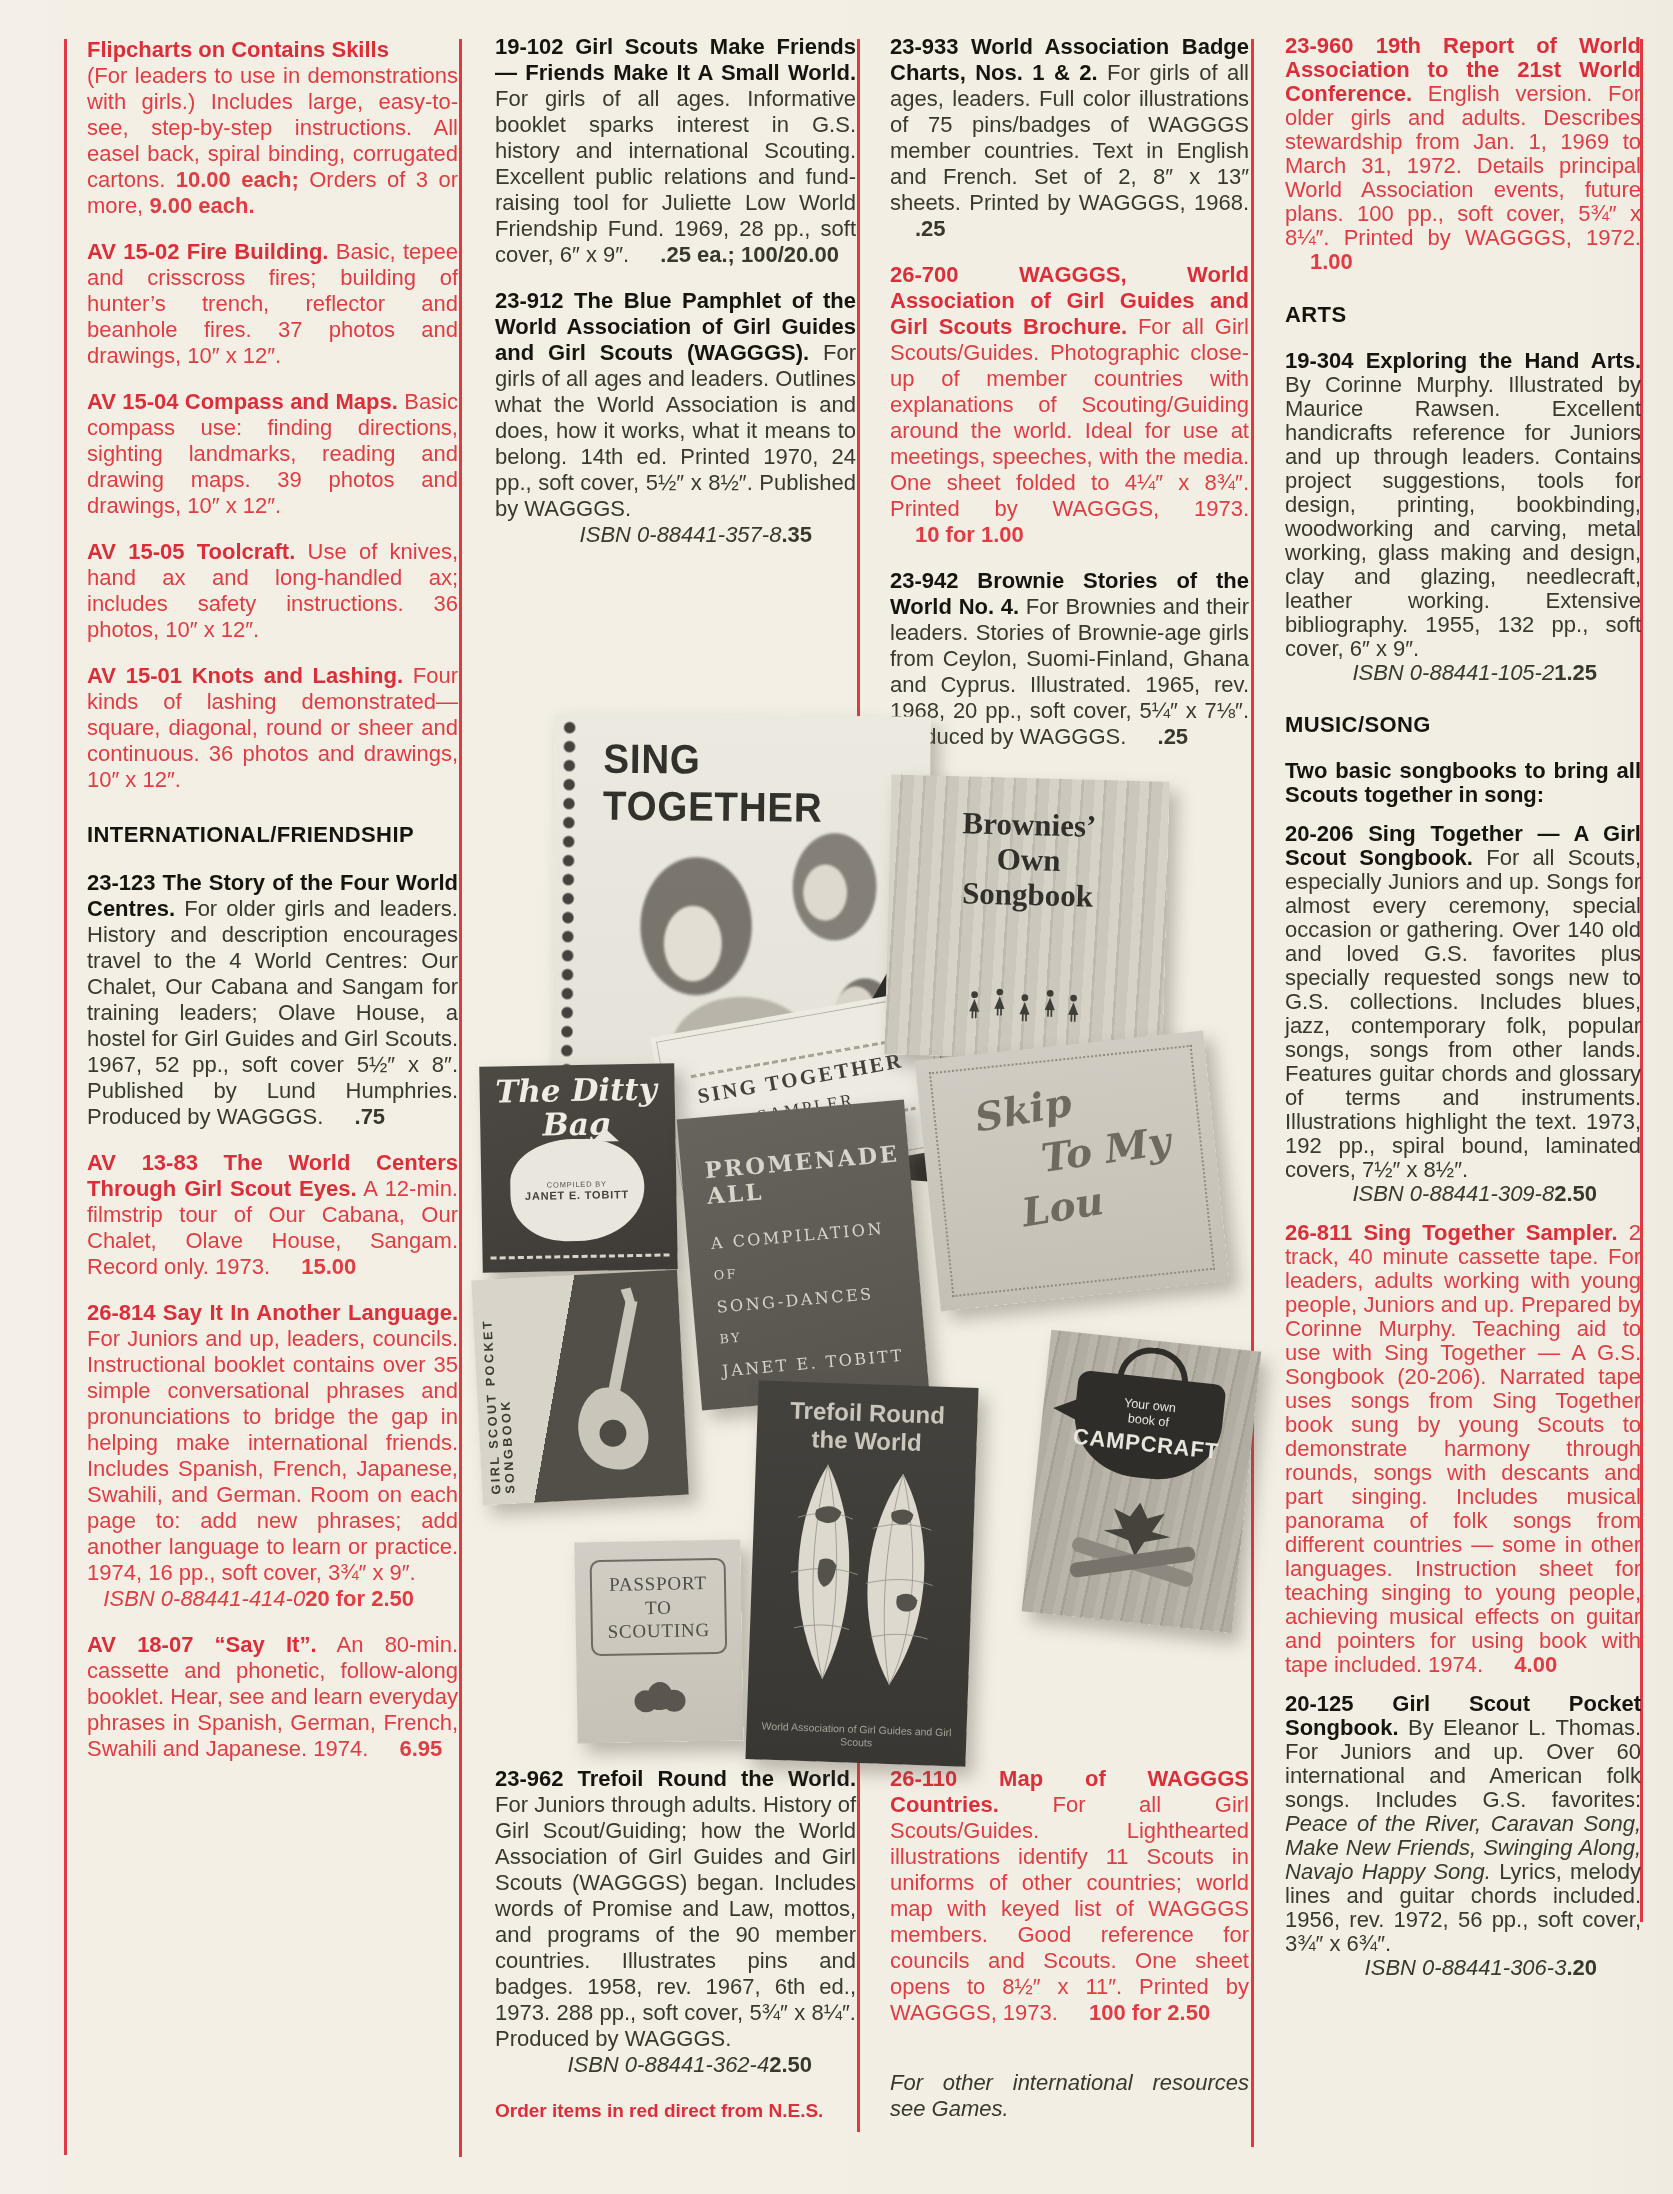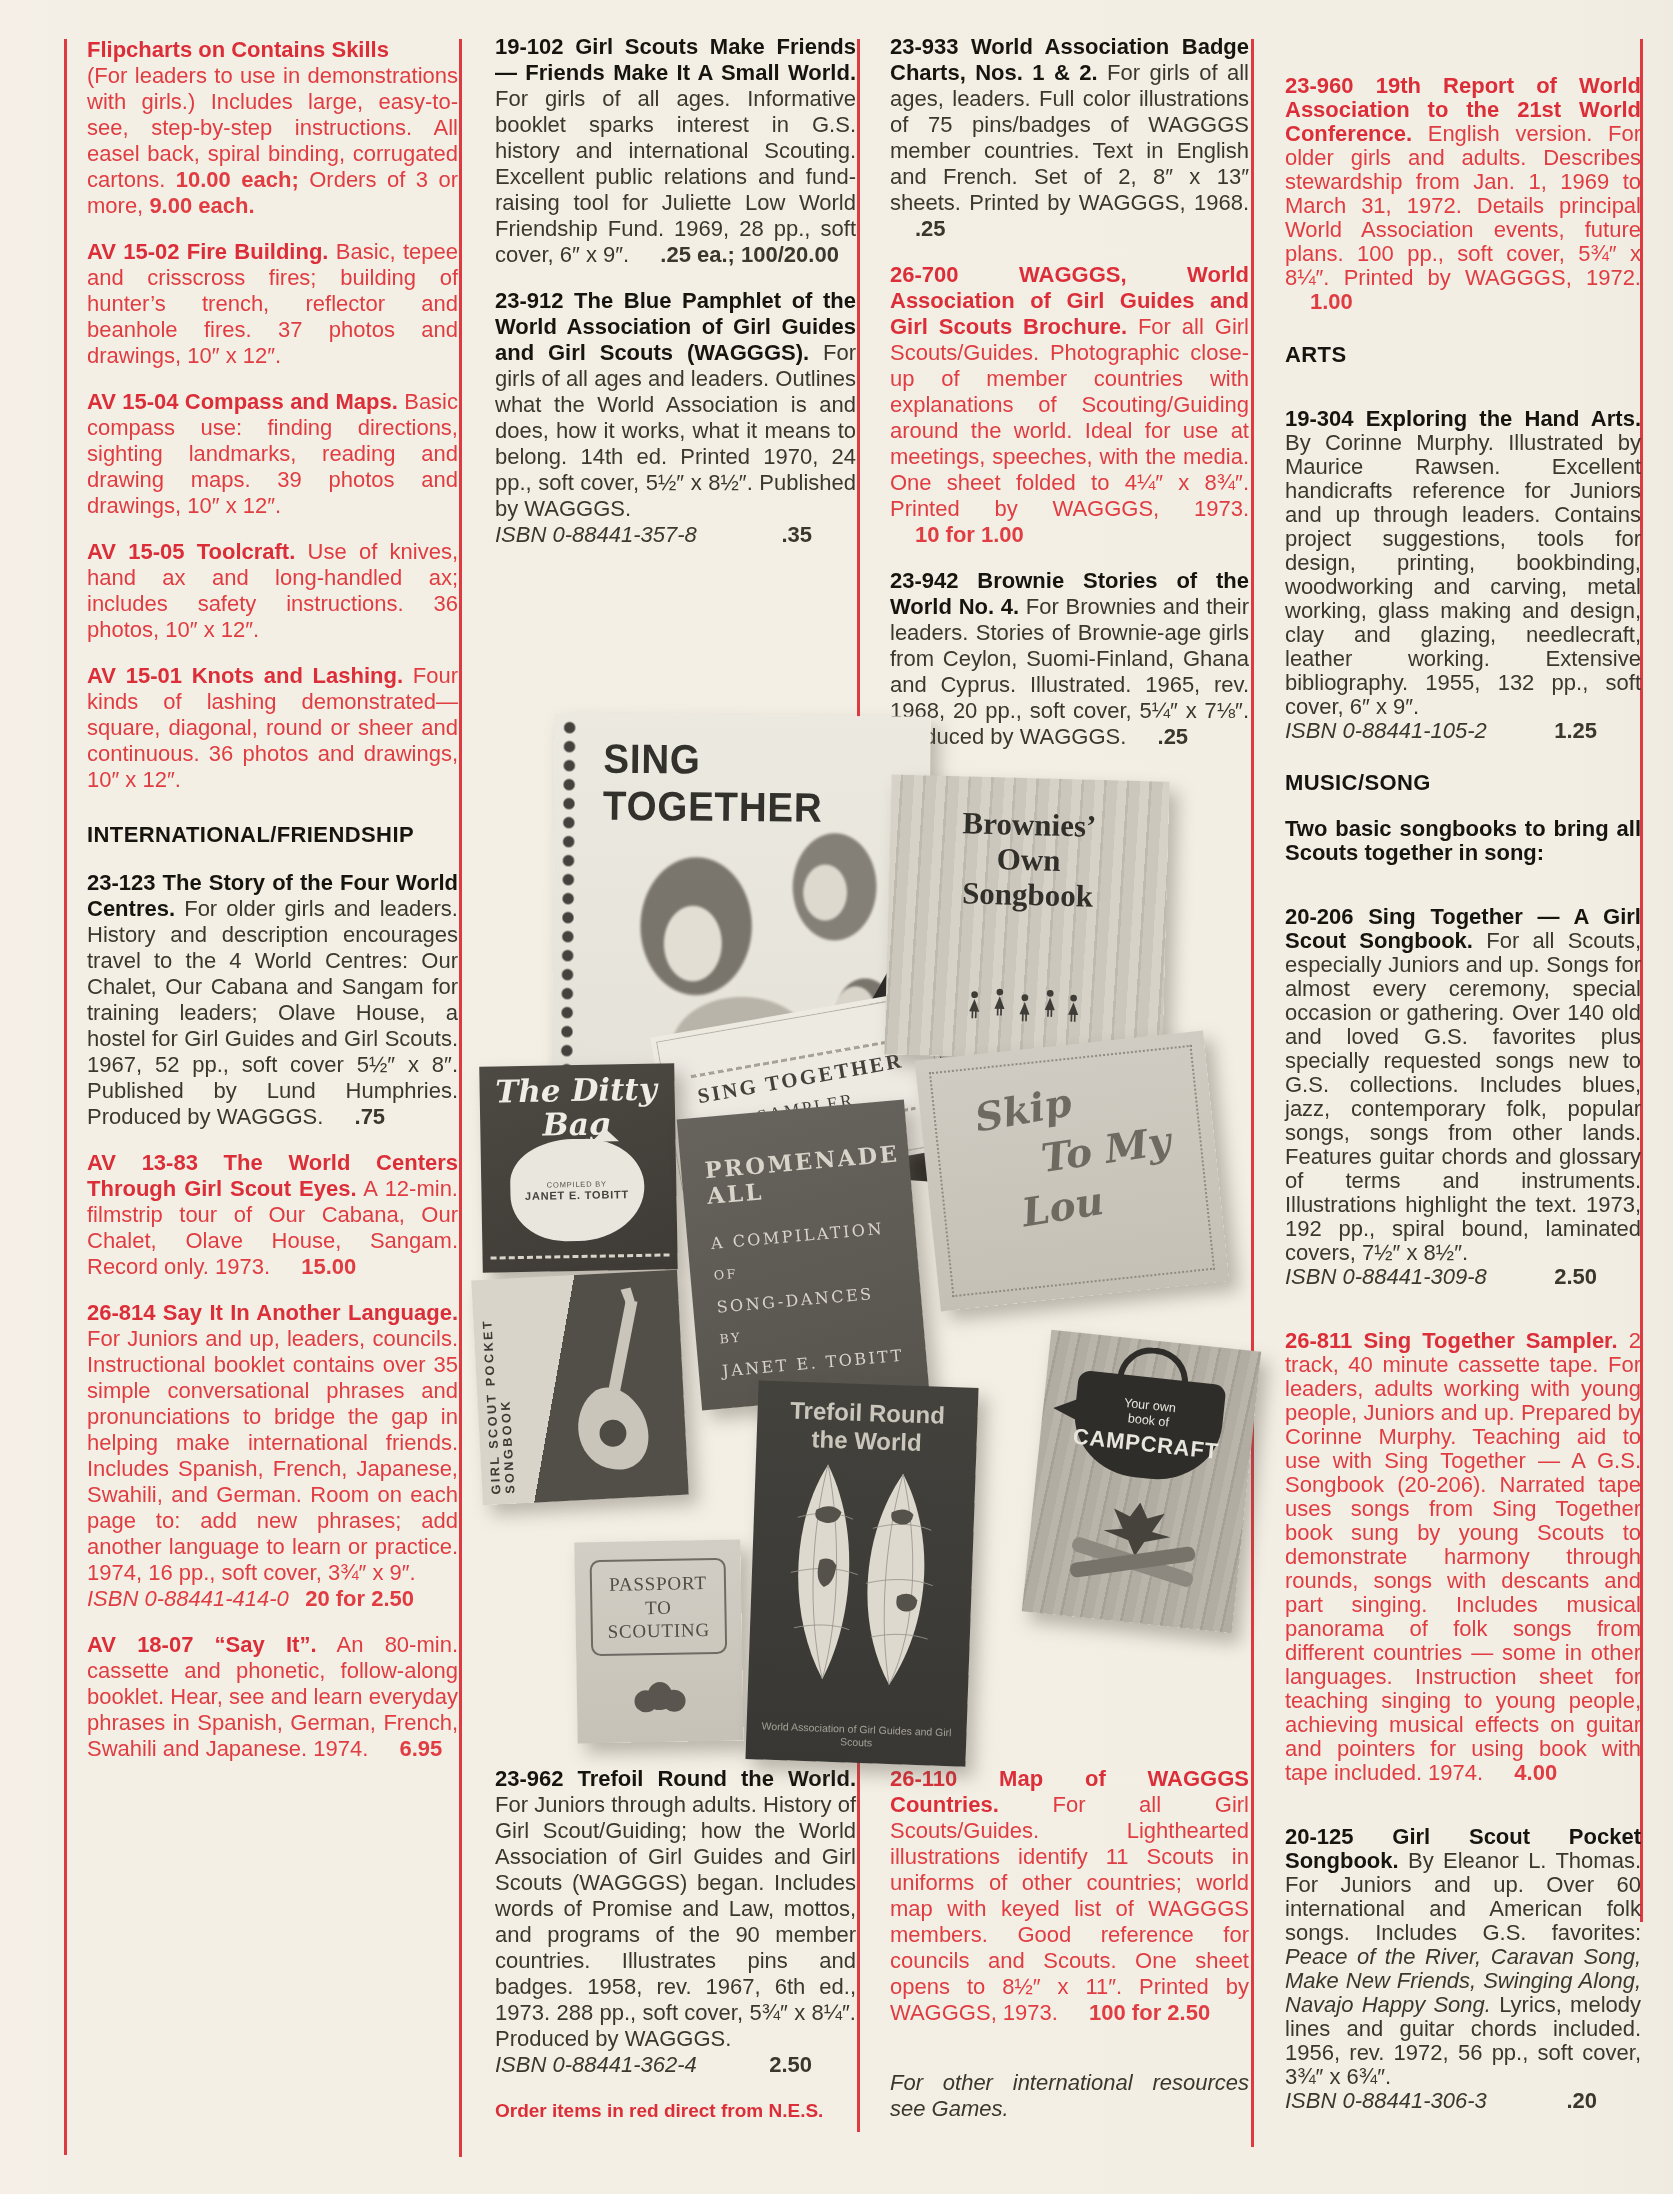--- a/index.html
+++ b/index.html
@@ -14,29 +14,29 @@
   #rule-right{left:1640px;top:39px;height:1883px;}
   
   .col{position:absolute;text-align:justify;font-size:22px;line-height:26px;color:#3a372f;}
   #col1{left:87px;top:37px;width:371px;}
   #col2t{left:495px;top:34px;width:361px;}
   #col2b{left:495px;top:1766px;width:361px;}
   #col3t{left:890px;top:34px;width:359px;}
   #col3b{left:890px;top:1766px;width:359px;}
   #col4{left:1285px;top:34px;width:356px;font-size:22px;line-height:24px;}
   .entry{margin:0 0 20px 0;}
-  #col4 .entry{margin-bottom:15px;margin-top:40px;}
+  #col4 .entry{margin-bottom:15px;}
   .entry .t{font-weight:bold;}
   .blockt{display:block;}
   .red{color:#e03c41;}
   .red .t{color:#dc2e38;}
   .black{color:#3a372f;}
   .black .t{color:#16140e;}
   .price{font-weight:bold;margin-left:25px;white-space:nowrap;}
-  .isbn-row{display:flex;justify-content:space-between;padding-right:44px;}
+  .isbn-row{display:flex;justify-content:flex-end;padding-right:44px;}
   .isbn-row i{font-style:italic;font-weight:normal;}
   .isbn-row b{font-style:normal;}
   .sechead{font-size:22px;font-weight:bold;color:#16140e;margin:28.5px 0 22px 0;letter-spacing:0.4px;text-align:left;}
   .music-intro{font-weight:bold;color:#16140e;margin:0 0 15px 0;}
   .note{font-style:italic;margin-top:44px;color:#3a372f;}
   .order-note{color:#dc2e38;font-weight:bold;font-size:19px;margin-top:8.4px;text-align:left;}
   
   #collage{position:absolute;left:459px;top:537px;width:792px;height:1241px;}
   .book{position:absolute;box-shadow:8.4px 10px 17px rgba(95,88,76,.38);}
   

